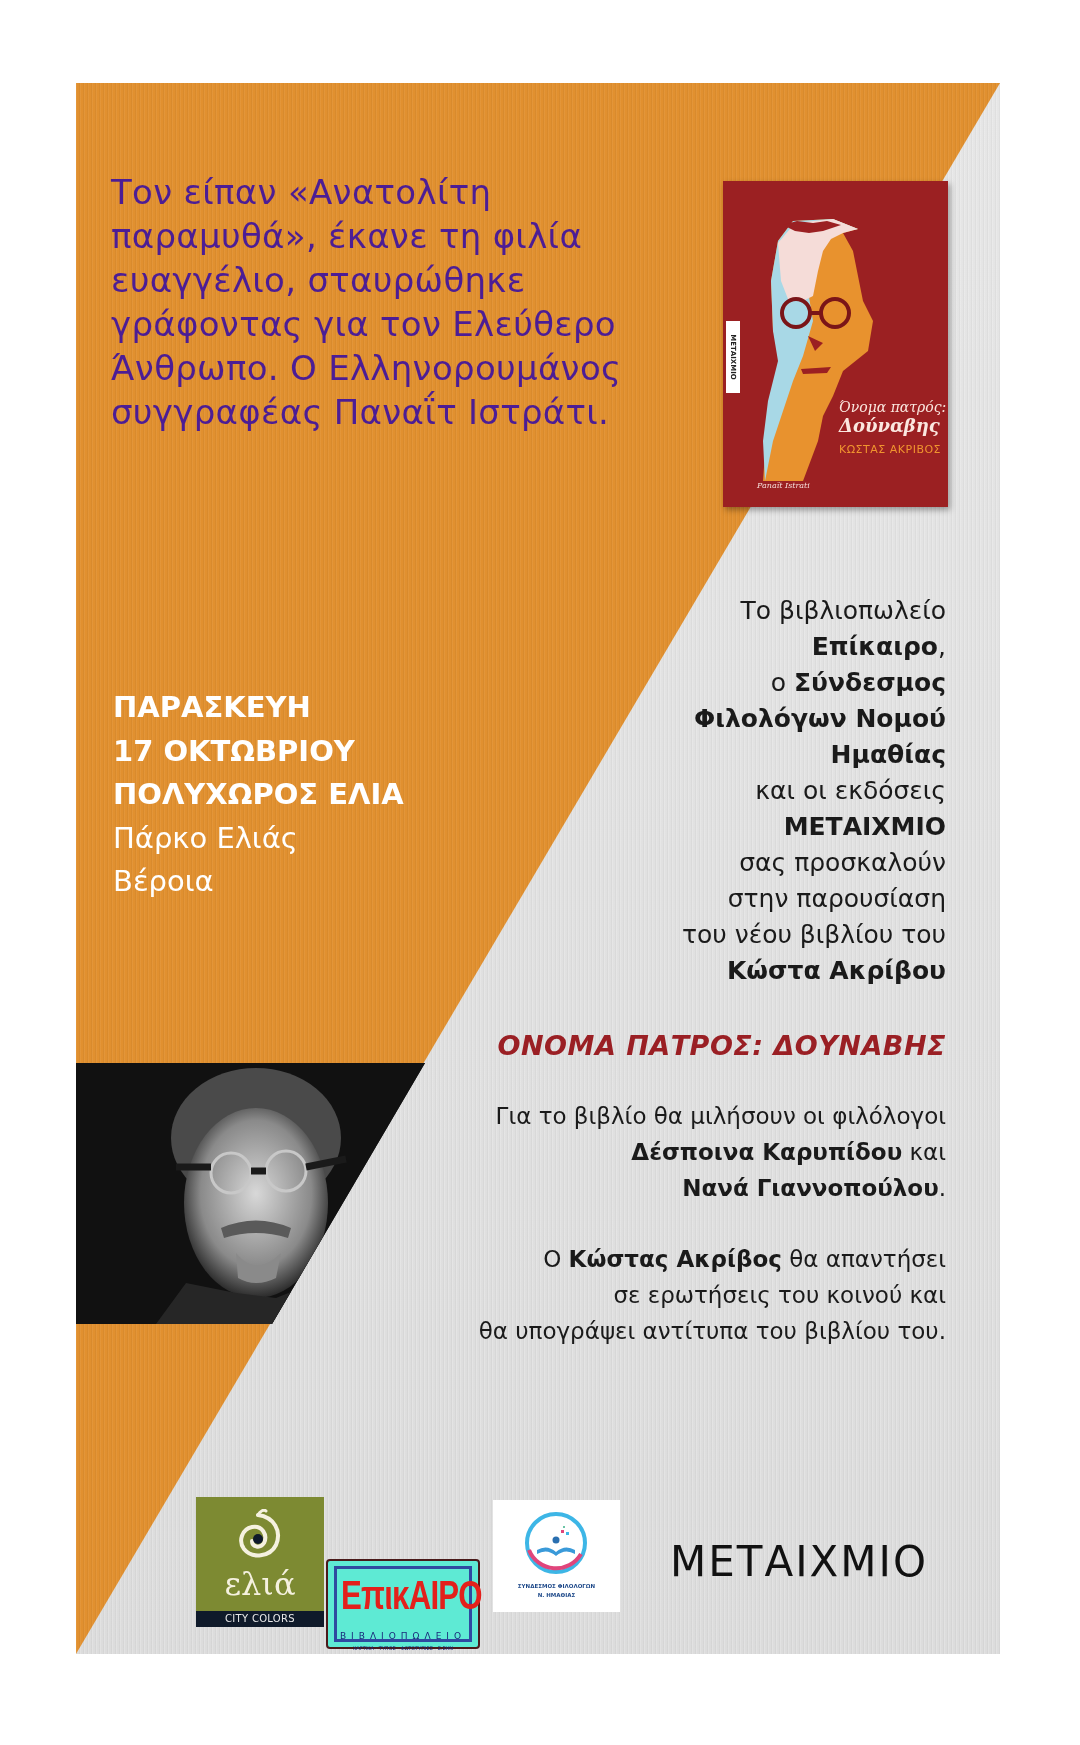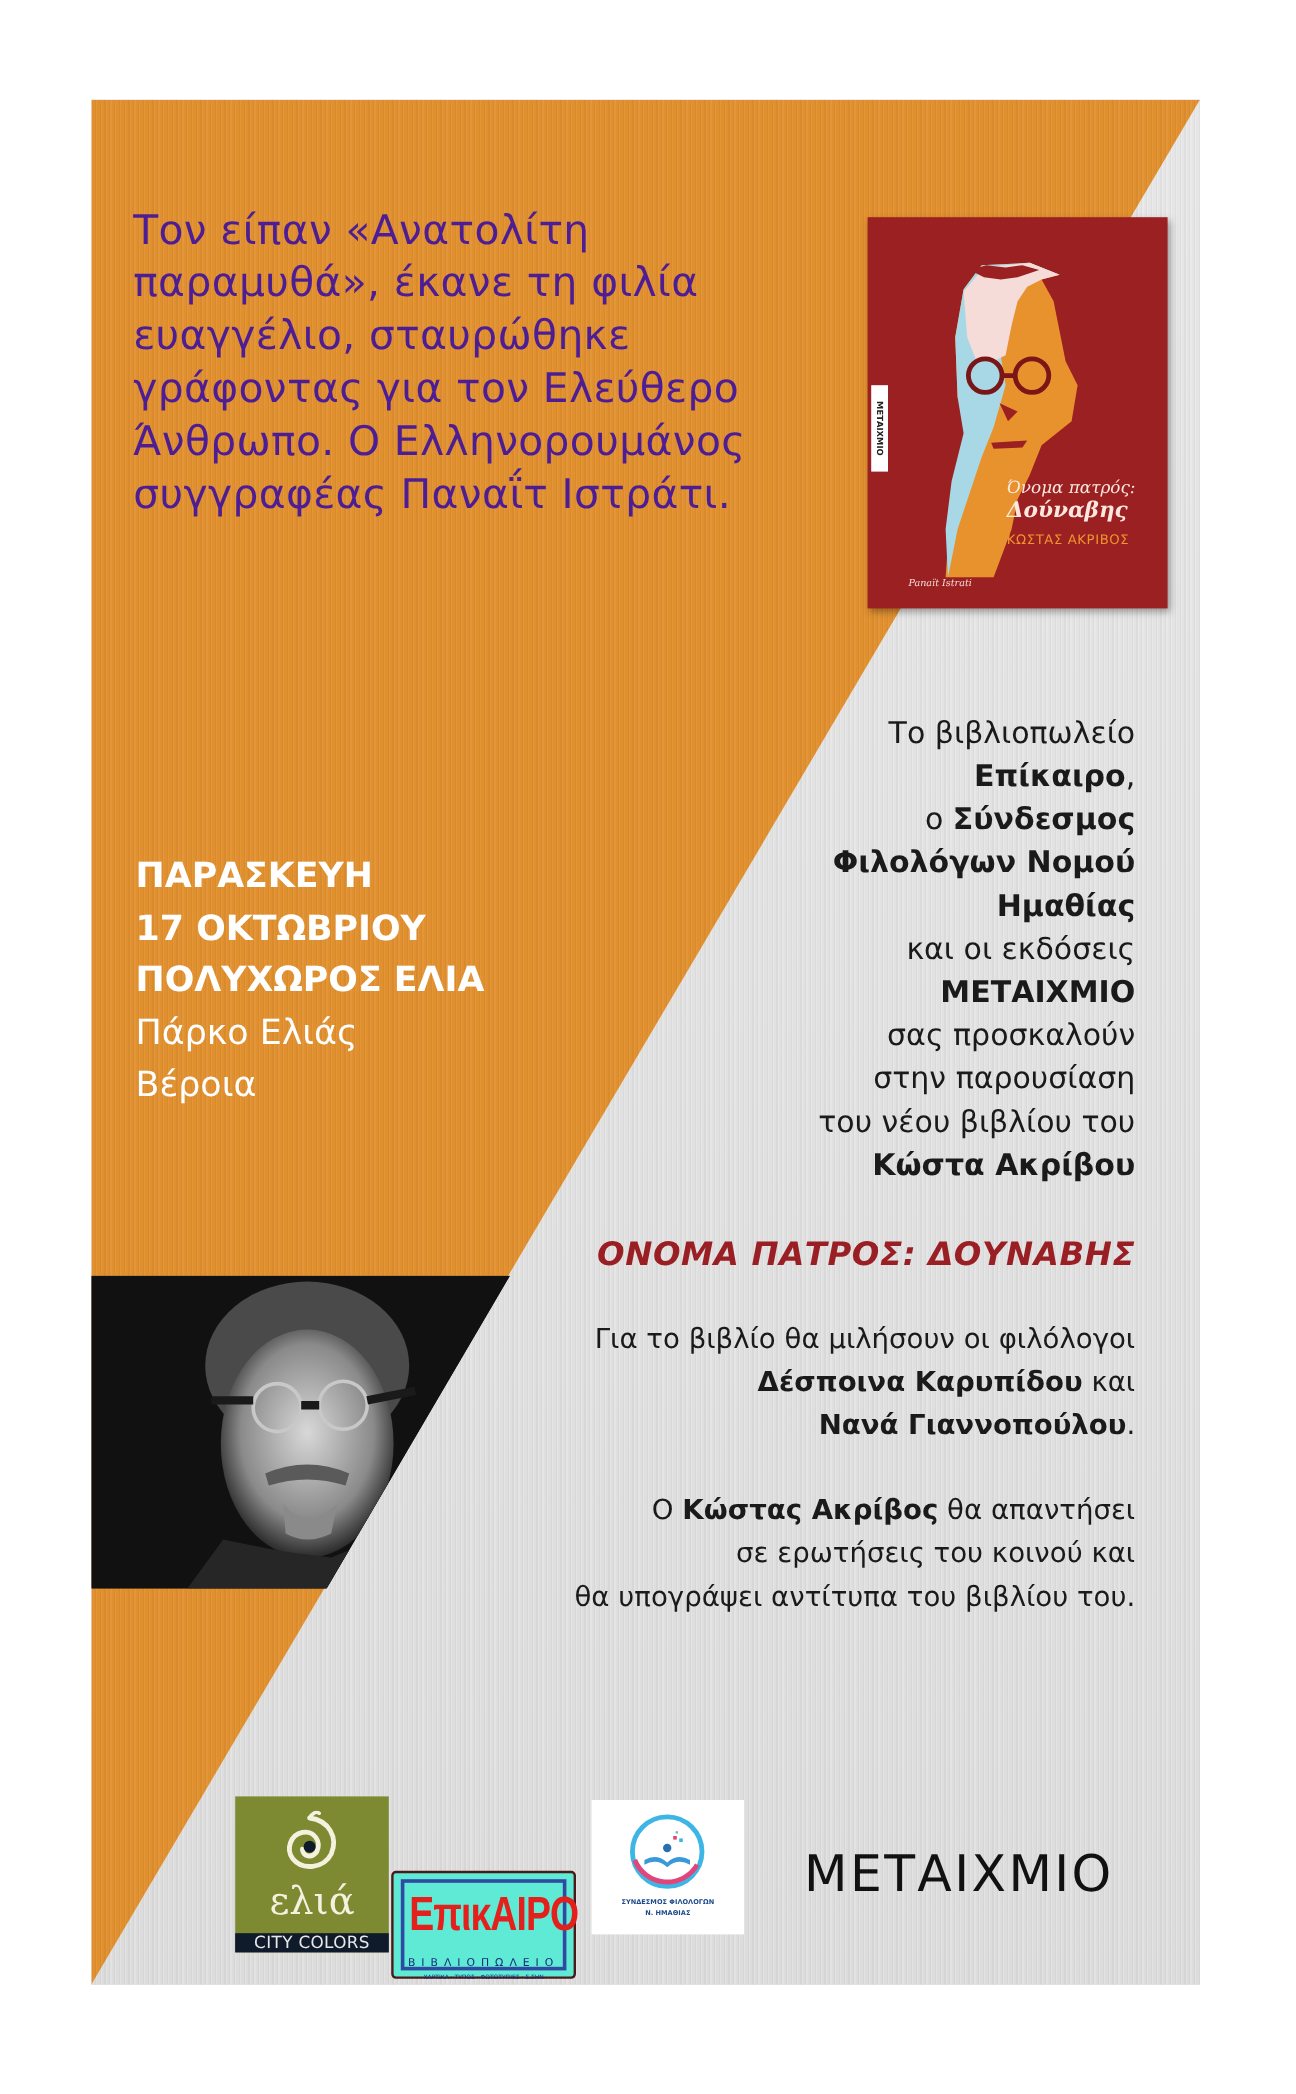--- a/index.html
+++ b/index.html
@@ -9,38 +9,38 @@
     background:
       repeating-linear-gradient(90deg, rgba(255,255,255,0.18) 0 1px, rgba(0,0,0,0) 1px 3px, rgba(0,0,0,0.03) 3px 4px),
       linear-gradient(180deg,#e6e6e6,#dcdcdc); }
   .orange { position:absolute; inset:0; background:#e1902f;
     background-image: repeating-linear-gradient(90deg, rgba(255,255,255,0.05) 0 1px, rgba(0,0,0,0) 1px 3px, rgba(0,0,0,0.04) 3px 4px);
     clip-path: polygon(0 0, 924px 0, 0 1571px); }
   .photo { position:absolute; left:0; top:980px; width:440px; height:261px; background:#121212;
     clip-path: polygon(0 0, 349px 0, 196px 261px, 0 261px); overflow:hidden; }
   .photo svg { display:block; }
   .quote { position:absolute; left:35px; top:87px; width:560px; color:#4c1d95; font-size:34px; line-height:44px; letter-spacing:0.3px; }
-  .event { position:absolute; left:37px; top:625px; color:#fff; font-size:29px; line-height:43.5px; }
+  .event { position:absolute; left:37px; top:603px; color:#fff; font-size:29px; line-height:43.5px; }
   .event .b { font-weight:bold; }
-  .book { position:absolute; left:647px; top:98px; width:225px; height:326px; background:#9b2022; box-shadow:2px 3px 6px rgba(0,0,0,0.35); overflow:hidden;padding-left:25px; }
+  .book { position:absolute; left:647px; top:98px; width:225px; height:326px; background:#9b2022; box-shadow:2px 3px 6px rgba(0,0,0,0.35); overflow:hidden; }
   .book .spine-label { position:absolute; left:3px; top:140px; width:14px; height:72px; background:#fff; }
   .book .spine-label span { position:absolute; left:50%; top:50%; transform:translate(-50%,-50%) rotate(90deg); font-size:7px; font-weight:bold; color:#222; white-space:nowrap; }
   .book .cover-title1 { position:absolute; left:116px; top:218px; color:#fbe7df; font-size:14px; font-style:italic; font-family:"DejaVu Serif", serif; }
   .book .cover-title2 { position:absolute; left:116px; top:234px; color:#fbe7df; font-size:18px; font-weight:bold; font-style:italic; font-family:"DejaVu Serif", serif; }
   .book .cover-author { position:absolute; left:116px; top:262px; color:#f0942f; font-size:11px; letter-spacing:0.5px; }
   .book .signature { position:absolute; left:34px; top:300px; color:#f5dcd8; font-size:8px; font-style:italic; font-family:"DejaVu Serif", serif; }
   .invite { position:absolute; right:54px; top:510px; text-align:right; color:#1a1a1a; font-size:25px; line-height:36px; }
   .invite b { font-weight:bold; }
   .book-title { position:absolute; right:54px; top:947px; text-align:right; color:#9a1f24; font-size:27px; font-weight:bold; font-style:italic; letter-spacing:0.5px; }
   .speakers { position:absolute; right:54px; top:1015px; text-align:right; color:#1a1a1a; font-size:23px; line-height:36px; }
   .closing { position:absolute; right:54px; top:1158px; text-align:right; color:#1a1a1a; font-size:23px; line-height:36px; }
   .logo-elia { position:absolute; left:120px; top:1414px; width:128px; height:130px; background:#7d8a32; }
   .logo-elia .mark { position:absolute; left:34px; top:12px; width:56px; height:56px; }
   .logo-elia .name { position:absolute; left:0; right:0; top:70px; text-align:center; color:#f5f1df; font-size:32px; font-family:"DejaVu Serif", serif; line-height:34px; }
-  .logo-elia .band { position:absolute; left:0; right:0; bottom:0; height:16px; background:#0f1a2a; color:#e8e8e8; font-size:14px; text-align:center; line-height:16px; letter-spacing:0.3px; }
+  .logo-elia .band { position:absolute; left:0; right:0; bottom:0; height:16px; background:#0f1a2a; color:#e8e8e8; font-size:10px; text-align:center; line-height:16px; letter-spacing:0.3px; }
   .logo-epikairo { position:absolute; left:250px; top:1428px; width:154px; height:90px; background:#5eead4; border:2px solid #4a1a1a; border-radius:4px; box-sizing:border-box;margin-top:48px; }
   .logo-epikairo .inner { position:absolute; left:6px; top:5px; right:6px; bottom:5px; border:3px solid #2f4aa0; }
   .logo-epikairo .word { position:absolute; left:4px; top:4px; color:#e3201b; font-size:40px; font-weight:bold; font-family:"Liberation Sans", sans-serif; transform:scaleX(0.78); transform-origin:left top; letter-spacing:-1px; line-height:44px; }
   .logo-epikairo .sub { position:absolute; left:0; right:0; top:62px; text-align:center; color:#1a2a7a; font-size:9px; font-weight:normal; letter-spacing:5px; }
   .logo-epikairo .sub2 { position:absolute; left:0; right:0; top:76px; text-align:center; color:#1a2a7a; font-size:5px; }
   .logo-syndesmos { position:absolute; left:417px; top:1417px; width:127px; height:112px; background:#fff; }
   .logo-syndesmos .ring { position:absolute; left:30px; top:10px; width:66px; height:66px; }
   .logo-syndesmos .caption { position:absolute; left:0; right:0; top:82px; text-align:center; color:#1f4a8a; font-size:5.5px; line-height:9px; font-weight:bold; }
   .logo-metaixmio { position:absolute; left:594px; top:1455px; color:#111; font-size:42px; letter-spacing:2px; line-height:48px; font-family:"DejaVu Sans", sans-serif; }
 </style>

